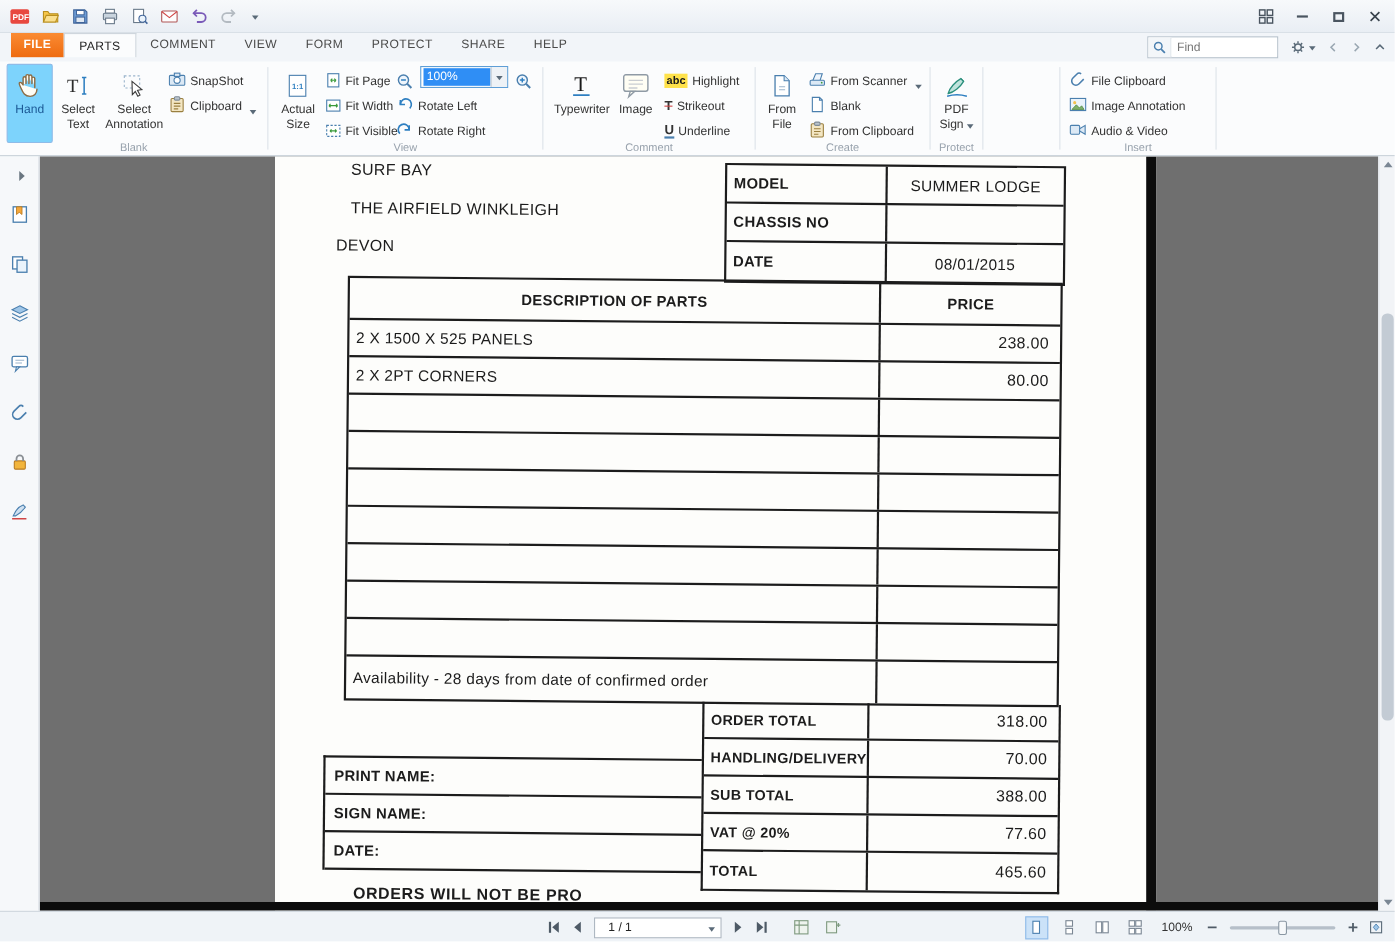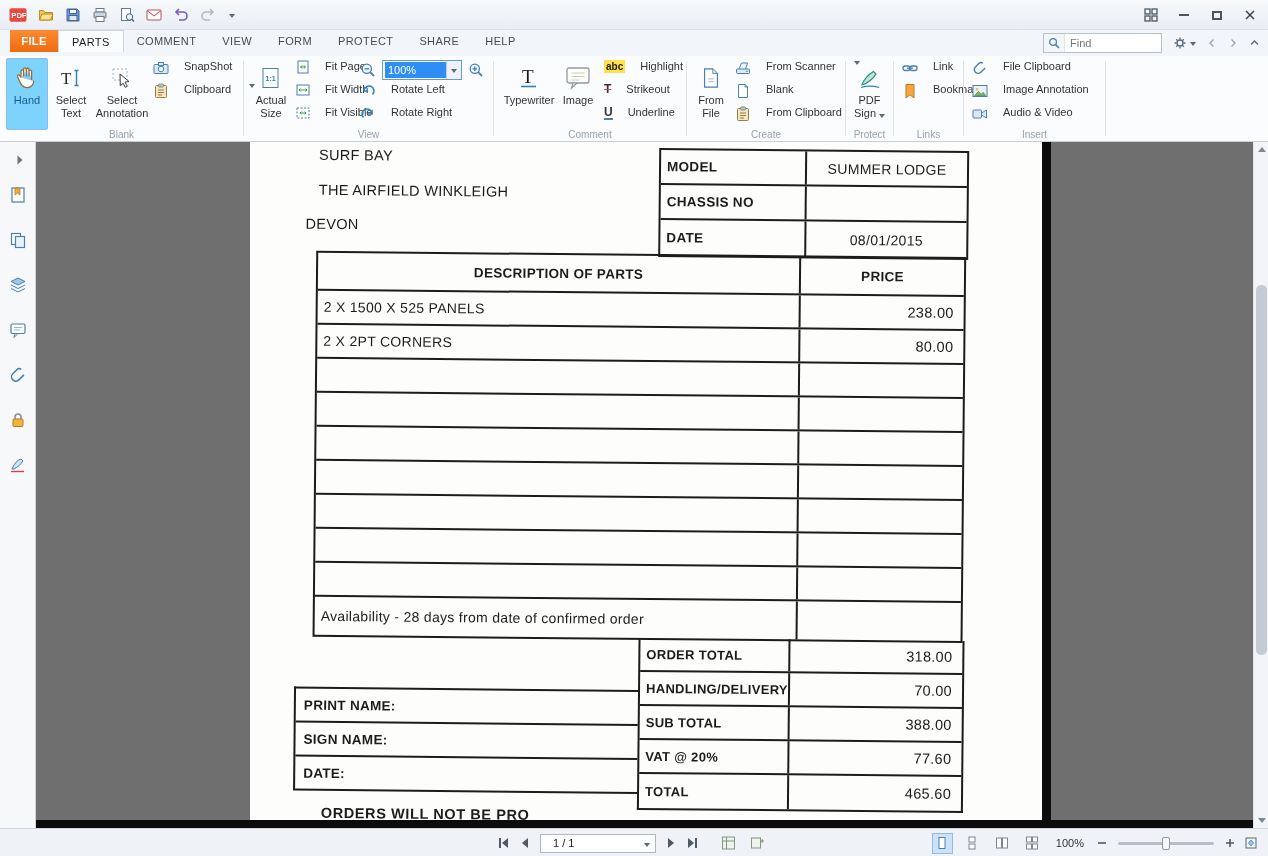--- a/index.html
+++ b/index.html
@@ -29,21 +29,21 @@
 .ct{display:inline-block;width:0;height:0;border:3px solid transparent;border-top:4px solid #5a6a78;border-bottom:none;margin-left:3px;position:relative;top:1px}
 
 
 .ribbon{position:absolute;left:0;top:56px;width:100%;height:86px;background:#fbfcfd;border-bottom:1px solid #c8d1d9;z-index:8}
 .rgroup{position:absolute;top:0;height:100%}
 .glabel{position:absolute;bottom:1px;left:0;width:100%;text-align:center;font-size:10px;color:#98a2ad}
 .gdiv{position:absolute;top:5px;bottom:5px;width:1px;background:#dde3e9}
 .bigbtn{position:absolute;top:2px;height:72px;display:flex;flex-direction:column;align-items:center;padding-top:3px;text-align:center;line-height:1.2;border:1px solid transparent;border-radius:2px;color:#333}
 .bigbtn .bic{height:32px;display:flex;align-items:center;justify-content:center}
 .bigbtn.active{background:#7dd3fc;border-color:#8fbbe8}
-.sbtn{position:absolute;height:20px;display:flex;align-items:flex-start;gap:15px;color:#333;white-space:nowrap}
+.sbtn{position:absolute;height:20px;display:flex;align-items:flex-end;gap:4px;color:#333;white-space:nowrap}
 .hlabc{background:#ffe24b;font-weight:bold;font-size:10px;padding:0 2px;color:#1a1a1a;line-height:13px}
 .sot{font-weight:bold;font-size:12px;color:#333;text-decoration:line-through;text-decoration-color:#d04545;line-height:13px}
 .ulu{font-weight:bold;font-size:12px;color:#333;border-bottom:2px solid #4a7fae;line-height:12px}
 .zbox{position:absolute;top:4px;width:80px;height:20px;border:1px solid #5e9ed6;background:#fff;display:flex;align-items:center}
 .zbox .zval{flex:1;height:16px;margin-left:2px;background:#2f8ef5;color:#fff;display:flex;align-items:center;padding-left:3px;font-size:11px}
 .zbox .zdrop{width:15px;height:18px;border-left:1px solid #c4ccd4;display:flex;align-items:center;justify-content:center;background:#eef2f6}
 
 
 .sidebar{position:absolute;left:0;top:142px;width:36px;height:686px;background:#f6f8fa;border-right:1px solid #cfd6dd;z-index:5}
 .sic{position:absolute;width:20px;height:20px;display:flex;align-items:center;justify-content:center}
@@ -455,41 +455,20 @@
             <path d="M15.5 5.5L18 8" stroke="#2a8f7c"></path>
             <path d="M3 21.5c5-1.5 13-1.5 18 0" fill="none" stroke="#2e7fc1" stroke-width="1.3"></path>
           </svg>
         </span>
       <span><span>PDF Sign</span><span class="ct"></span></span>
     </div>
     <div class="glabel">Protect</div>
   </div>
   <div class="gdiv" style="left:893px"></div>
 
-  <div class="rgroup" style="left:894px;width:69px">
-    <div class="sbtn" style="left:8px;top:4px">
-      <span>
-          <svg width="16" height="16" viewBox="0 0 16 16">
-            <rect x="1" y="6" width="7" height="4.5" rx="2.2" fill="none" stroke="#4a7fae" stroke-width="1.3"></rect>
-            <rect x="8" y="6" width="7" height="4.5" rx="2.2" fill="none" stroke="#4a7fae" stroke-width="1.3"></rect>
-            <path d="M5 8.2h6" stroke="#4a7fae" stroke-width="1.3"></path>
-          </svg>
-        </span>
-      <span>Link</span>
-    </div>
-    <div class="sbtn" style="left:8px;top:27px">
-      <span>
-          <svg width="16" height="16" viewBox="0 0 16 16">
-            <path d="M4 1.5h8V15l-4-3.2L4 15z" fill="#f4a83c" stroke="#b97c22"></path>
-          </svg>
-        </span>
-      <span>Bookmark</span>
-    </div>
-    <div class="glabel">Links</div>
-  </div>
   <div class="gdiv" style="left:963px"></div>
 
   <div class="rgroup" style="left:964px;width:141px">
     <div class="sbtn" style="left:8px;top:4px">
       <span>
           <svg width="16" height="16" viewBox="0 0 16 16">
             <path d="M10.8 3.2a2.6 2.6 0 00-3.7 0L3.4 6.9a3.8 3.8 0 005.4 5.4l4.4-4.4" fill="none" stroke="#4a7fae" stroke-width="1.4"></path>
           </svg>
         </span>
       <span>File Clipboard</span>

